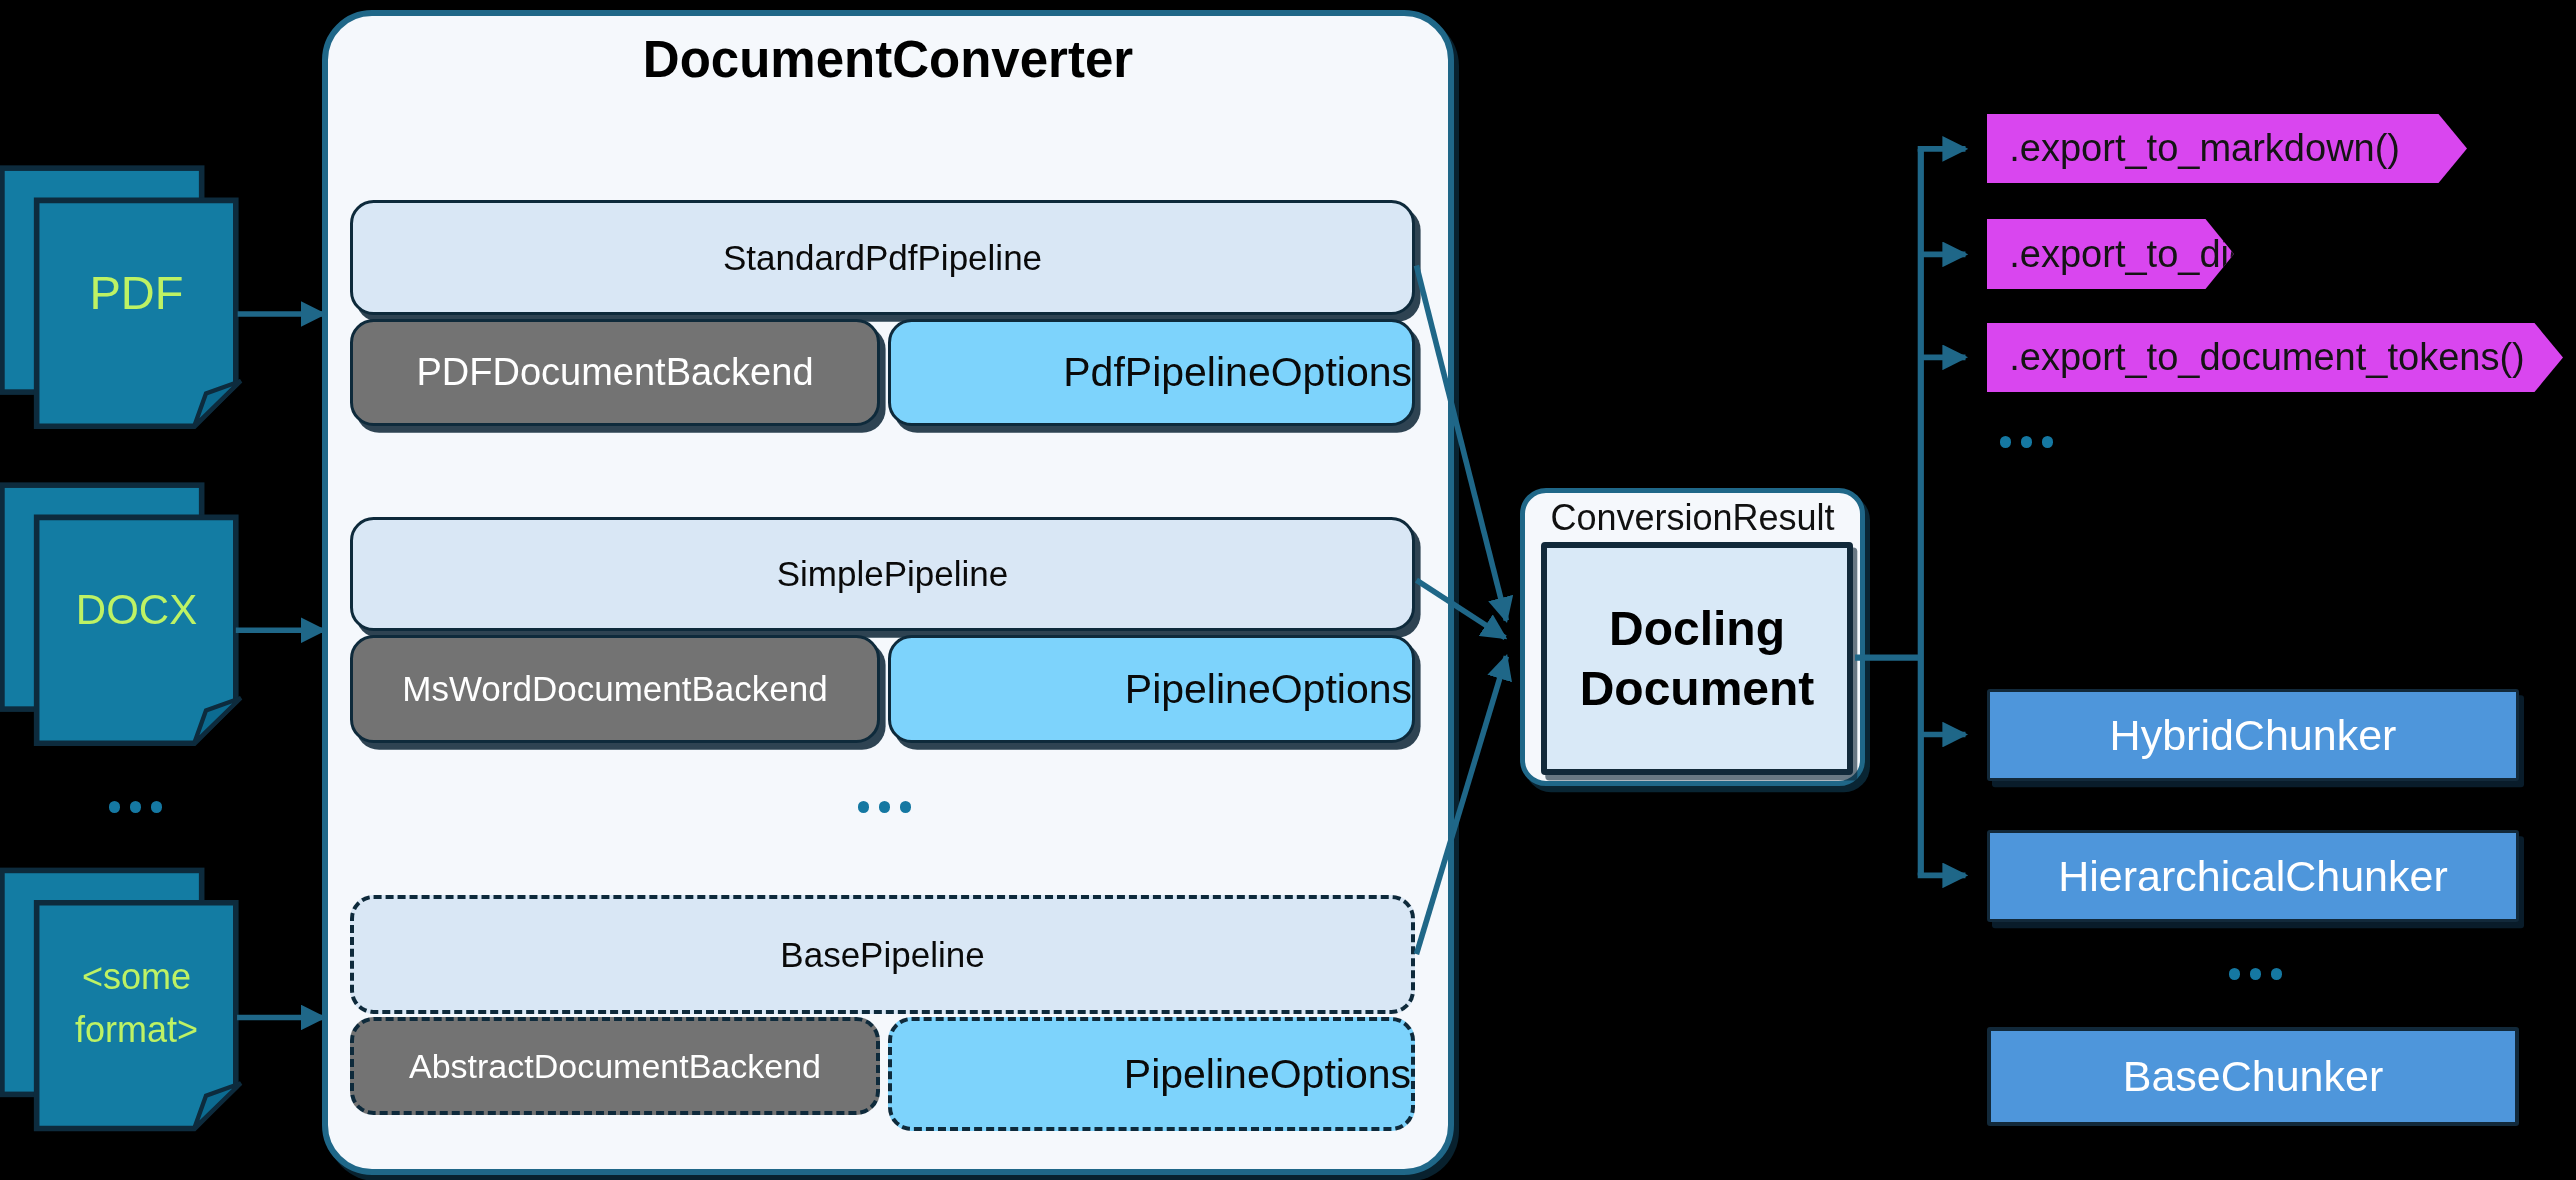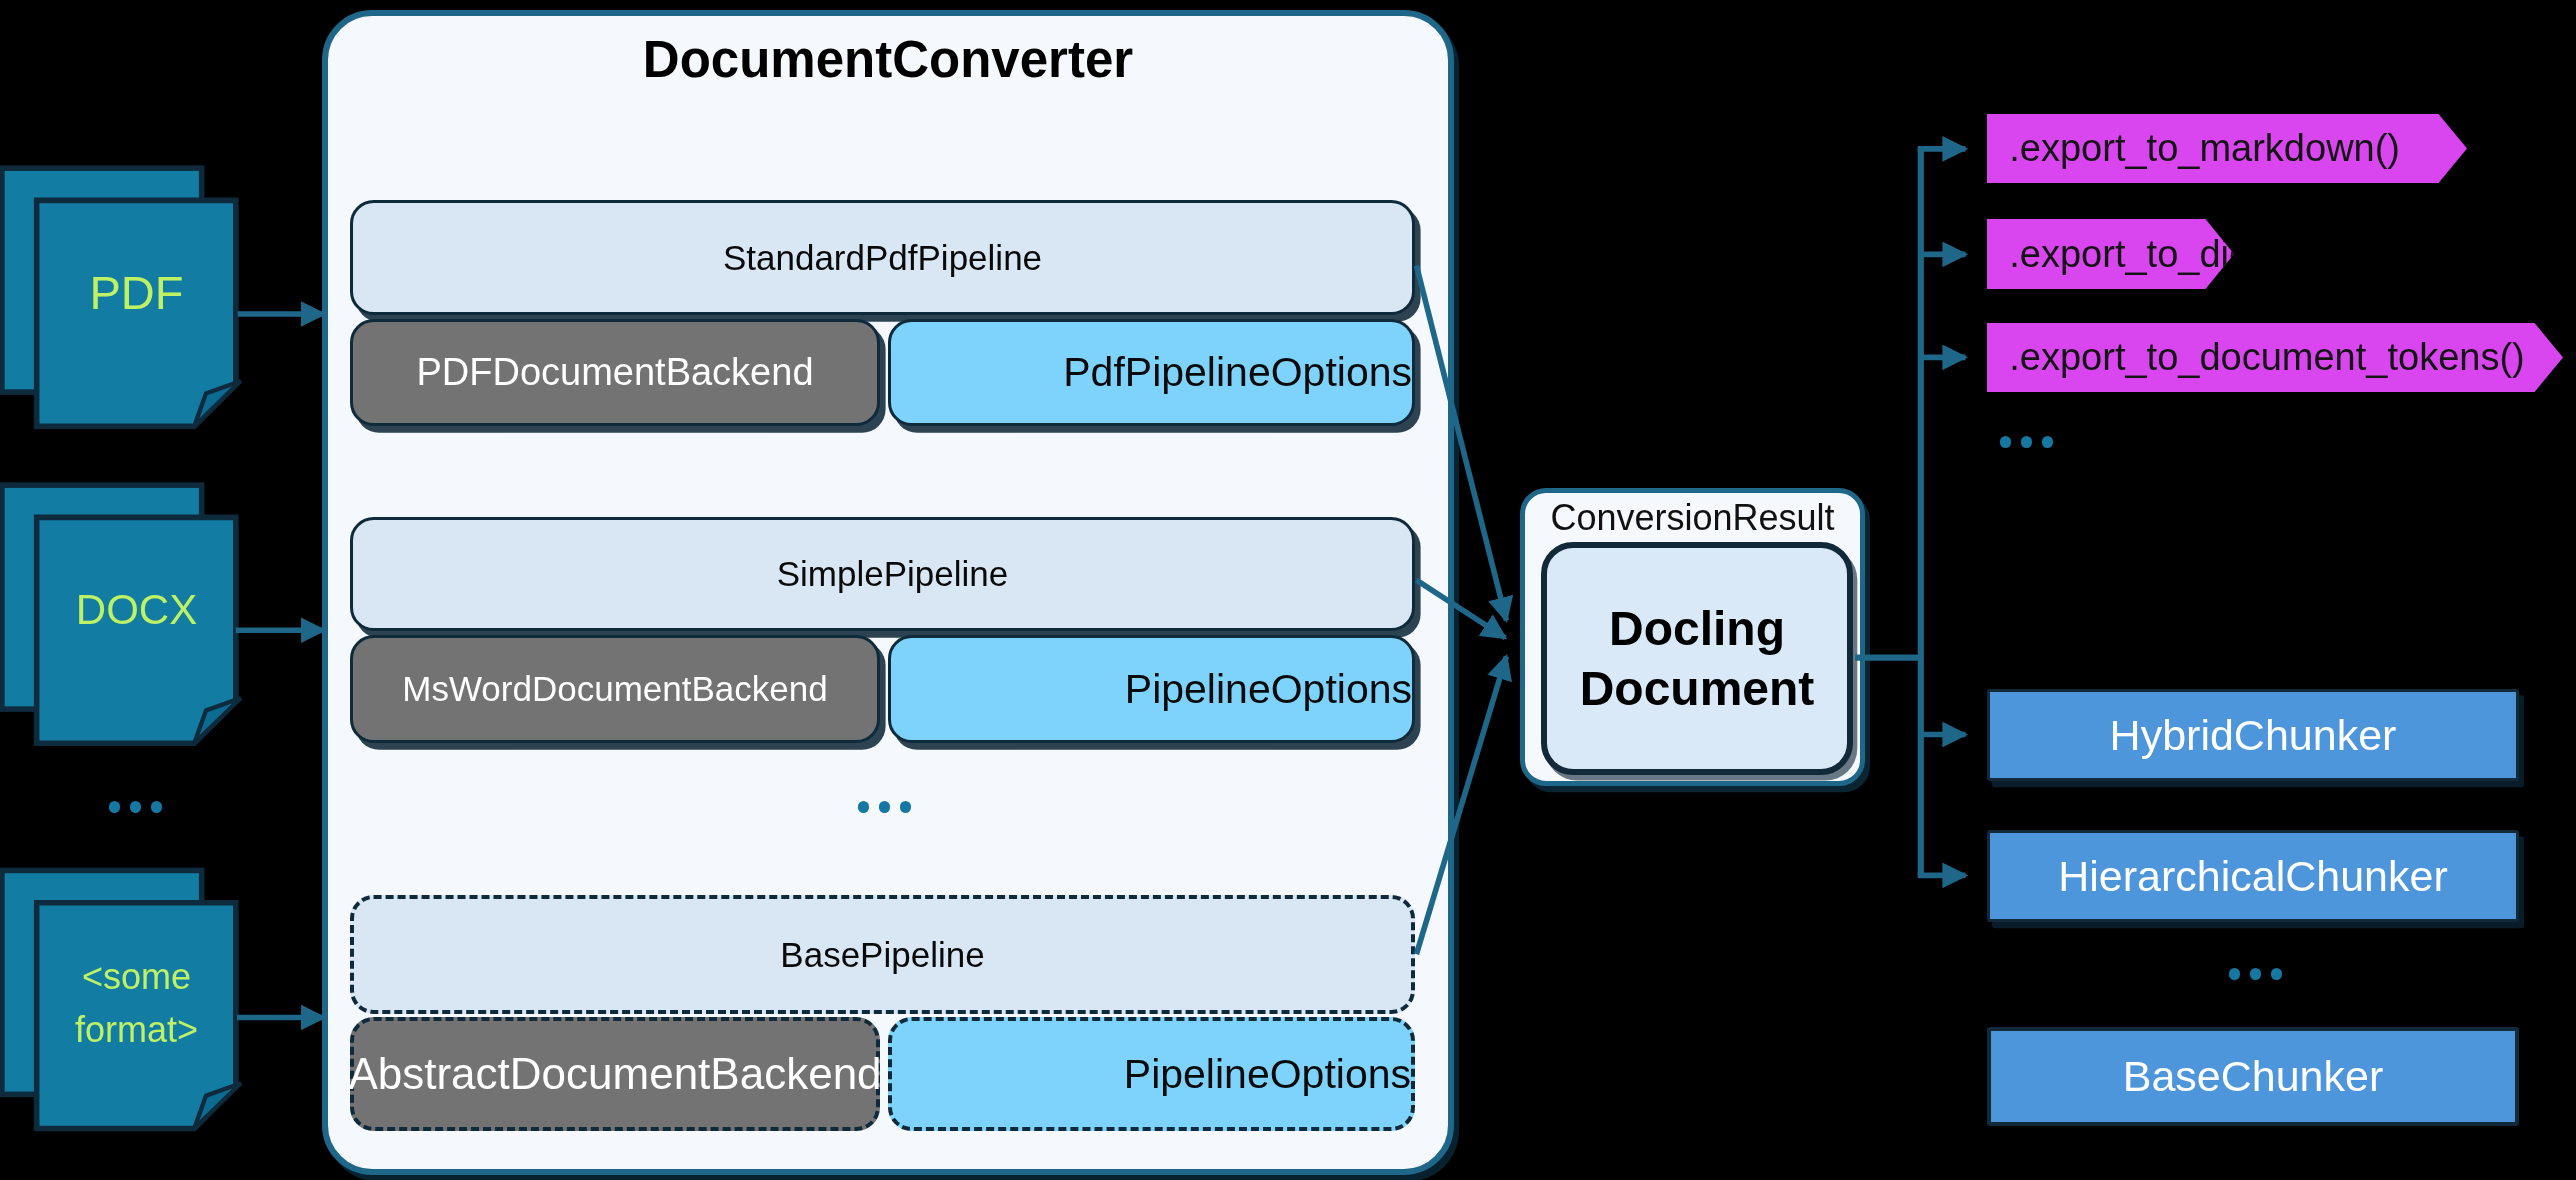--- a/index.html
+++ b/index.html
@@ -48,21 +48,21 @@
     background:#F5F8FC;border:5px solid #1F6788;border-radius:26px;
     box-shadow:5px 6.2px 0 rgba(18,74,102,.5);
   }
   .conv-label{
     left:1520px;top:496px;width:345px;height:43px;
     display:flex;align-items:center;justify-content:center;
     font-size:36px;color:#111;
   }
   .docling{
     left:1541px;top:542px;width:312px;height:233px;
-    background:#D9E9F7;border:6.2px solid #12293A;border-radius:32px;
+    background:#D9E9F7;border:6.2px solid #12293A;border-radius:4px;
     display:flex;flex-direction:column;align-items:center;justify-content:center;
     font-size:48px;font-weight:bold;color:#000;line-height:1.25;
     box-shadow:4.3px 5.6px 0 rgba(11,35,52,.6);
   }
 
   
   .chevron{
     background:#d946ef;color:#141414;font-size:38px;
     display:flex;align-items:center;
     padding-left:22.3px;
@@ -123,21 +123,21 @@
   <div class="abs dots" style="left:838px;top:801px;width:93px;">
     <i class="dot"></i>
       <i class="dot"></i>
       <i class="dot"></i>
     <span class="sr">...</span>
   </div>
 
   <div class="abs pipeline dashed z2" style="left:350px;top:895px;width:1065px;height:119px;">
     <span>BasePipeline</span>
   </div>
-  <div class="abs backend dashed z2" style="left:350px;top:1017px;width:530px;height:114px;font-size:44px;">
+  <div class="abs backend dashed z2" style="left:350px;top:1017px;width:530px;height:98px;font-size:34px;">
     <span>AbstractDocumentBackend</span>
   </div>
   <div class="abs options dashed z2" style="left:888px;top:1017px;width:527px;height:114px;">
     <span>PipelineOptions</span>
   </div>
 
   <div class="abs conv-result z2"></div>
   <div class="abs conv-label z2">ConversionResult</div>
   <div class="abs docling z2">
     <span>Docling</span>

